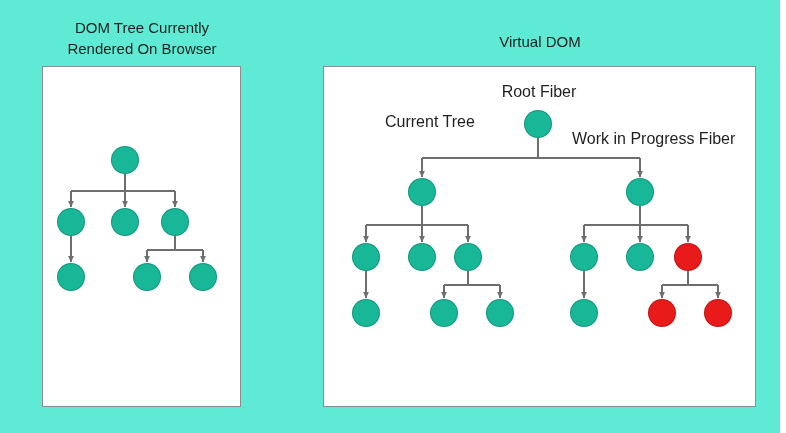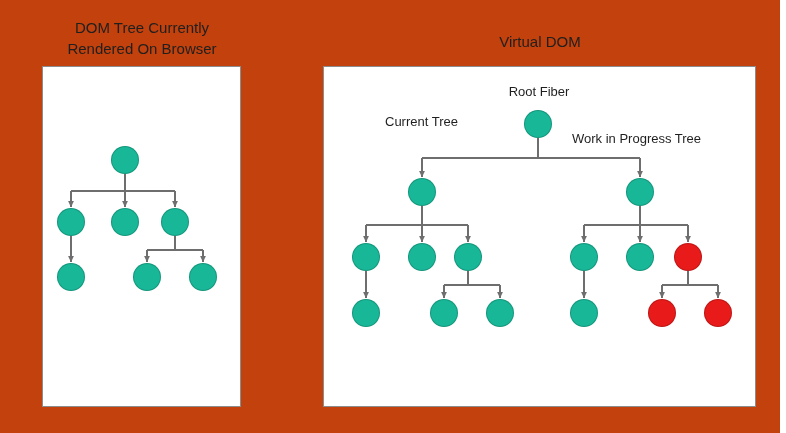--- a/index.html
+++ b/index.html
@@ -9,21 +9,21 @@
     background: #ffffff;
   }
   body {
     font-family: "Liberation Sans", sans-serif;
     color: #1a1a1a;
   }
   #canvas {
     position: relative;
     width: 780px;
     height: 433px;
-    background: #c2410c;
+    background: #5eead4;
     overflow: hidden;
     text-decoration: underline;
   }
   .panel {
     position: absolute;
     border: 1px solid #8c8c8c;
     background: #ffffff;
     box-sizing: border-box;
   }
   #panel-left  { left: 42px;  top: 66px; width: 199px; height: 341px; }
@@ -35,21 +35,21 @@
     font-size: 15px;
     line-height: 21px;
     color: #1f1f1f;
     white-space: pre-line;
   }
   #title-left  { left: 22px;  top: 17px; width: 240px; }
   #title-right { left: 400px; top: 31px; width: 280px; }
 
   .tree-label {
     position: absolute;
-    font-size: 13px;
+    font-size: 16px;
     line-height: 16px;
     color: #1f1f1f;
     white-space: nowrap;
   }
   #label-current { left: 385px; top: 114px; }
   #label-wip     { left: 572px; top: 131px; }
   #label-root    { left: 500px; top: 84px; width: 78px; text-align: center; }
 
   svg.edges {
     position: absolute;
@@ -81,21 +81,21 @@
   <div class="panel-title" id="title-right">Virtual DOM</div>
 
   <div class="panel" id="panel-left"></div>
 
   <div class="panel" id="panel-right"></div>
 
   <div class="tree-label" id="label-root">Root Fiber</div>
 
   <div class="tree-label" id="label-current">Current Tree</div>
 
-  <div class="tree-label" id="label-wip">Work in Progress Tree</div>
+  <div class="tree-label" id="label-wip">Work in Progress Fiber</div>
 
   <svg class="edges" id="edge-layer" viewBox="0 0 786 433" xmlns="http://www.w3.org/2000/svg">
       <defs>
         <marker id="arw" markerWidth="7" markerHeight="7" refX="5.4" refY="3" orient="auto" markerUnits="strokeWidth">
           <path d="M0,0.4 L5.6,3 L0,5.6 z" fill="#6e6e6e"></path>
         </marker>
       </defs>
       <line x1="125" y1="174" x2="125" y2="191" stroke="#6e6e6e" stroke-width="1.2" shape-rendering="crispEdges"></line>
       <line x1="71" y1="191" x2="175" y2="191" stroke="#6e6e6e" stroke-width="1.2" shape-rendering="crispEdges"></line>
       <line x1="71" y1="191" x2="71" y2="207" stroke="#6e6e6e" stroke-width="1.2" shape-rendering="crispEdges" marker-end="url(#arw)"></line>

